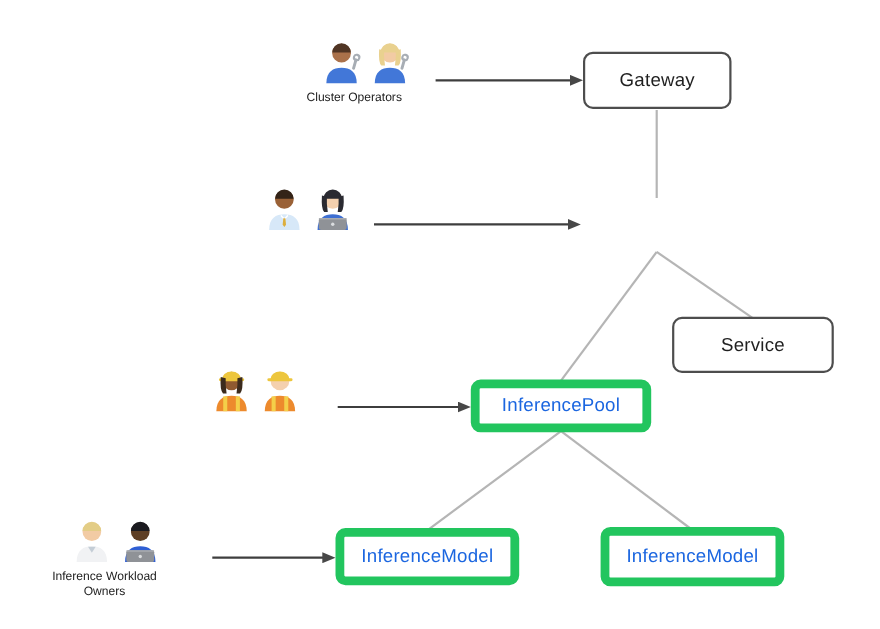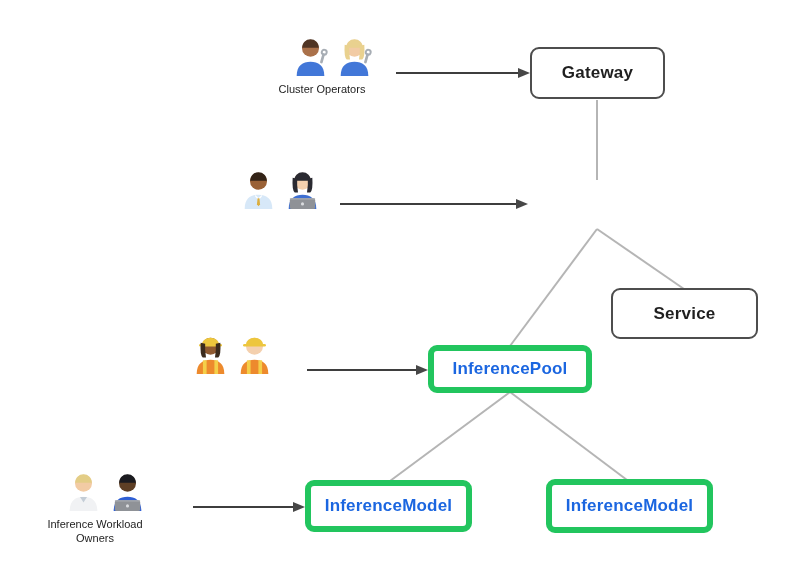--- a/index.html
+++ b/index.html
@@ -3,25 +3,25 @@
 <meta charset="utf-8">
 <style>
   html,body{margin:0;padding:0;background:#ffffff;}
   body{font-family:"Liberation Sans",sans-serif;}
   .canvas{position:relative;width:800px;height:572px;background:#ffffff;overflow:hidden;}
   .edges{position:absolute;left:0;top:0;width:800px;height:572px;}
   .conn{stroke:#b5b5b5;stroke-width:2;}
   .arrow{stroke:#3e3e3e;stroke-width:2;}
   .node{
     position:absolute;display:flex;align-items:center;justify-content:center;
-    background:#ffffff;border-radius:9px;font-weight:bold;font-size:17px;
+    background:#ffffff;border-radius:9px;font-weight:normal;font-size:17px;
     letter-spacing:.2px;box-sizing:border-box;
   }
   .node.gray{border:2px solid #4d4d4d;color:#1f1f1f;}
-  .node.blue{border:6px solid #22c55e;color:#1b66e0;}
+  .node.blue{border:8px solid #22c55e;color:#1b66e0;}
   .n-gateway{left:530px;top:47px;width:135px;height:52px;}
   .n-httproute{left:528px;top:179px;width:139px;height:51px;}
   .n-service{left:611px;top:288px;width:147px;height:51px;}
   .n-pool{left:428px;top:345px;width:164px;height:48px;}
   .n-model-l{left:305px;top:480px;width:167px;height:52px;}
   .n-model-r{left:546px;top:479px;width:167px;height:54px;}
   .persona{position:absolute;display:flex;flex-direction:column;align-items:center;}
   .persona-icons{display:flex;gap:7px;transform:translateX(10px);}
   .picon{display:block;width:37px;height:43px;}
   .persona-label{margin-top:6px;font-size:11px;color:#1d1d1d;text-align:center;line-height:1.28;}

